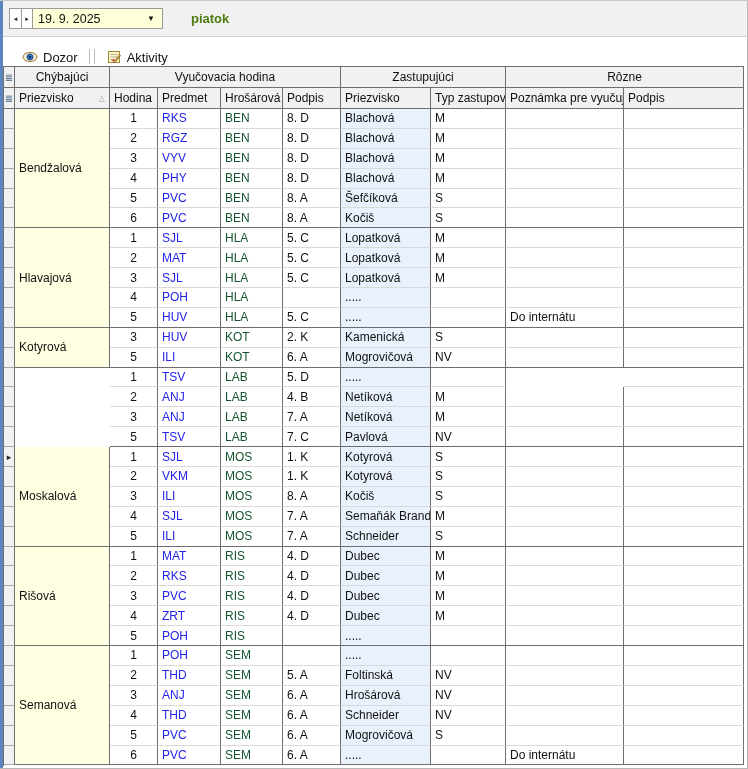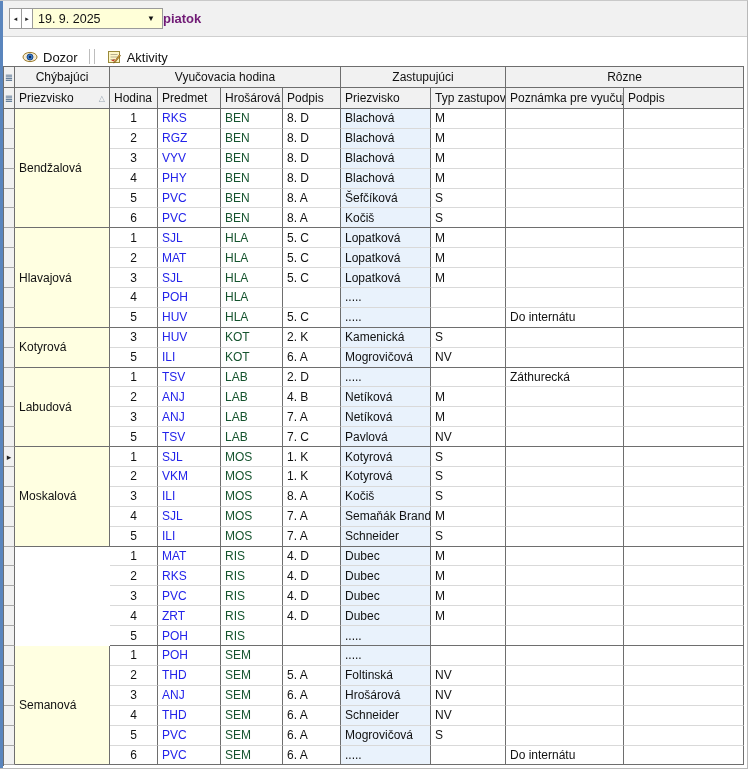--- a/index.html
+++ b/index.html
@@ -24,21 +24,21 @@
     display:flex; align-items:center; justify-content:center;
     font-size:7px; color:#222; cursor:default;
   }
   .spin.next { border-right:1px solid #9a9a9a; }
   .date-field {
     width:130px; background:#ffffd8; border:1px solid #9a9a9a; border-left:none;
     display:flex; align-items:center; font-size:12.5px; color:#111; padding:0 5px;
   }
   .date-field .val { flex:1; }
   .dd-arrow { font-size:8px; color:#111; margin-right:2px; }
-  .day-label { font-size:13px; font-weight:bold; color:#701a75; }
+  .day-label { margin-left:28px; font-size:13px; font-weight:bold; color:#4d7c0f; }
 
   
   .tabbar {
     position:absolute; left:3px; top:43px; width:744px; height:23px;
     display:flex; align-items:flex-end; background:#ffffff; padding-left:10px;
   }
   .tab {
     display:flex; align-items:center; gap:5px; height:20px; padding:0 9px;
     font-size:13px; color:#111; cursor:default; white-space:nowrap;
   }
@@ -258,28 +258,26 @@
       <div class="strip" style="grid-area: 15 / 1;"></div>
       <div class="c hod gb" style="grid-area: 15 / 3;">5</div>
       <div class="c pred gb" style="grid-area: 15 / 4;">ILI</div>
       <div class="c vyu gb" style="grid-area: 15 / 5;">KOT</div>
       <div class="c gb" style="grid-area: 15 / 6;">6. A</div>
       <div class="c zas gb" style="grid-area: 15 / 7;">Mogrovičová</div>
       <div class="c gb" style="grid-area: 15 / 8;">NV</div>
       <div class="c gb" style="grid-area: 15 / 9;"></div>
       <div class="c gb" style="grid-area: 15 / 10;"></div>
       <div class="strip" style="grid-area: 16 / 1;"></div>
-      <div class="c teacher" style="grid-area: 16 / 2 / span 4;">Labudová</div>
       <div class="c hod" style="grid-area: 16 / 3;">1</div>
       <div class="c pred" style="grid-area: 16 / 4;">TSV</div>
       <div class="c vyu" style="grid-area: 16 / 5;">LAB</div>
-      <div class="c" style="grid-area: 16 / 6;">2. D</div>
+      <div class="c" style="grid-area: 16 / 6;">5. D</div>
       <div class="c zas" style="grid-area: 16 / 7;">.....</div>
       <div class="c" style="grid-area: 16 / 8;"></div>
-      <div class="c" style="grid-area: 16 / 9;">Záthurecká</div>
       <div class="c" style="grid-area: 16 / 10;"></div>
       <div class="strip" style="grid-area: 17 / 1;"></div>
       <div class="c hod" style="grid-area: 17 / 3;">2</div>
       <div class="c pred" style="grid-area: 17 / 4;">ANJ</div>
       <div class="c vyu" style="grid-area: 17 / 5;">LAB</div>
       <div class="c" style="grid-area: 17 / 6;">4. B</div>
       <div class="c zas" style="grid-area: 17 / 7;">Netíková</div>
       <div class="c" style="grid-area: 17 / 8;">M</div>
       <div class="c" style="grid-area: 17 / 9;"></div>
       <div class="c" style="grid-area: 17 / 10;"></div>
@@ -341,20 +339,21 @@
       <div class="strip" style="grid-area: 24 / 1;"></div>
       <div class="c hod gb" style="grid-area: 24 / 3;">5</div>
       <div class="c pred gb" style="grid-area: 24 / 4;">ILI</div>
       <div class="c vyu gb" style="grid-area: 24 / 5;">MOS</div>
       <div class="c gb" style="grid-area: 24 / 6;">7. A</div>
       <div class="c zas gb" style="grid-area: 24 / 7;">Schneider</div>
       <div class="c gb" style="grid-area: 24 / 8;">S</div>
       <div class="c gb" style="grid-area: 24 / 9;"></div>
       <div class="c gb" style="grid-area: 24 / 10;"></div>
       <div class="strip" style="grid-area: 25 / 1;"></div>
+      <div class="c teacher" style="grid-area: 25 / 2 / span 5;">Rišová</div>
       <div class="c hod" style="grid-area: 25 / 3;">1</div>
       <div class="c pred" style="grid-area: 25 / 4;">MAT</div>
       <div class="c vyu" style="grid-area: 25 / 5;">RIS</div>
       <div class="c" style="grid-area: 25 / 6;">4. D</div>
       <div class="c zas" style="grid-area: 25 / 7;">Dubec</div>
       <div class="c" style="grid-area: 25 / 8;">M</div>
       <div class="c" style="grid-area: 25 / 9;"></div>
       <div class="c" style="grid-area: 25 / 10;"></div>
       <div class="strip" style="grid-area: 26 / 1;"></div>
       <div class="c hod" style="grid-area: 26 / 3;">2</div>

